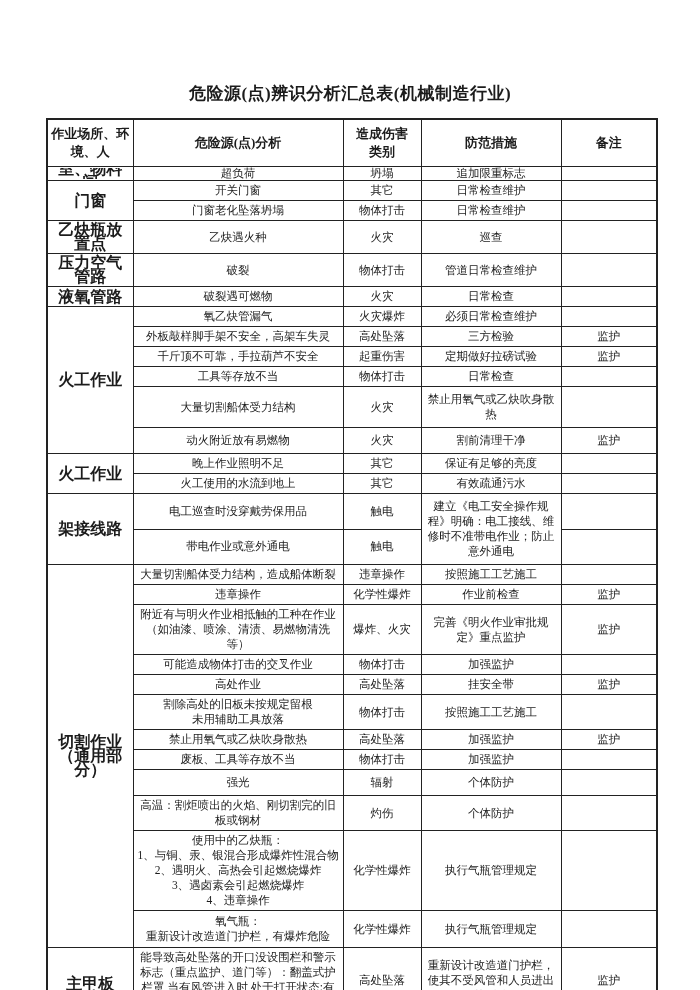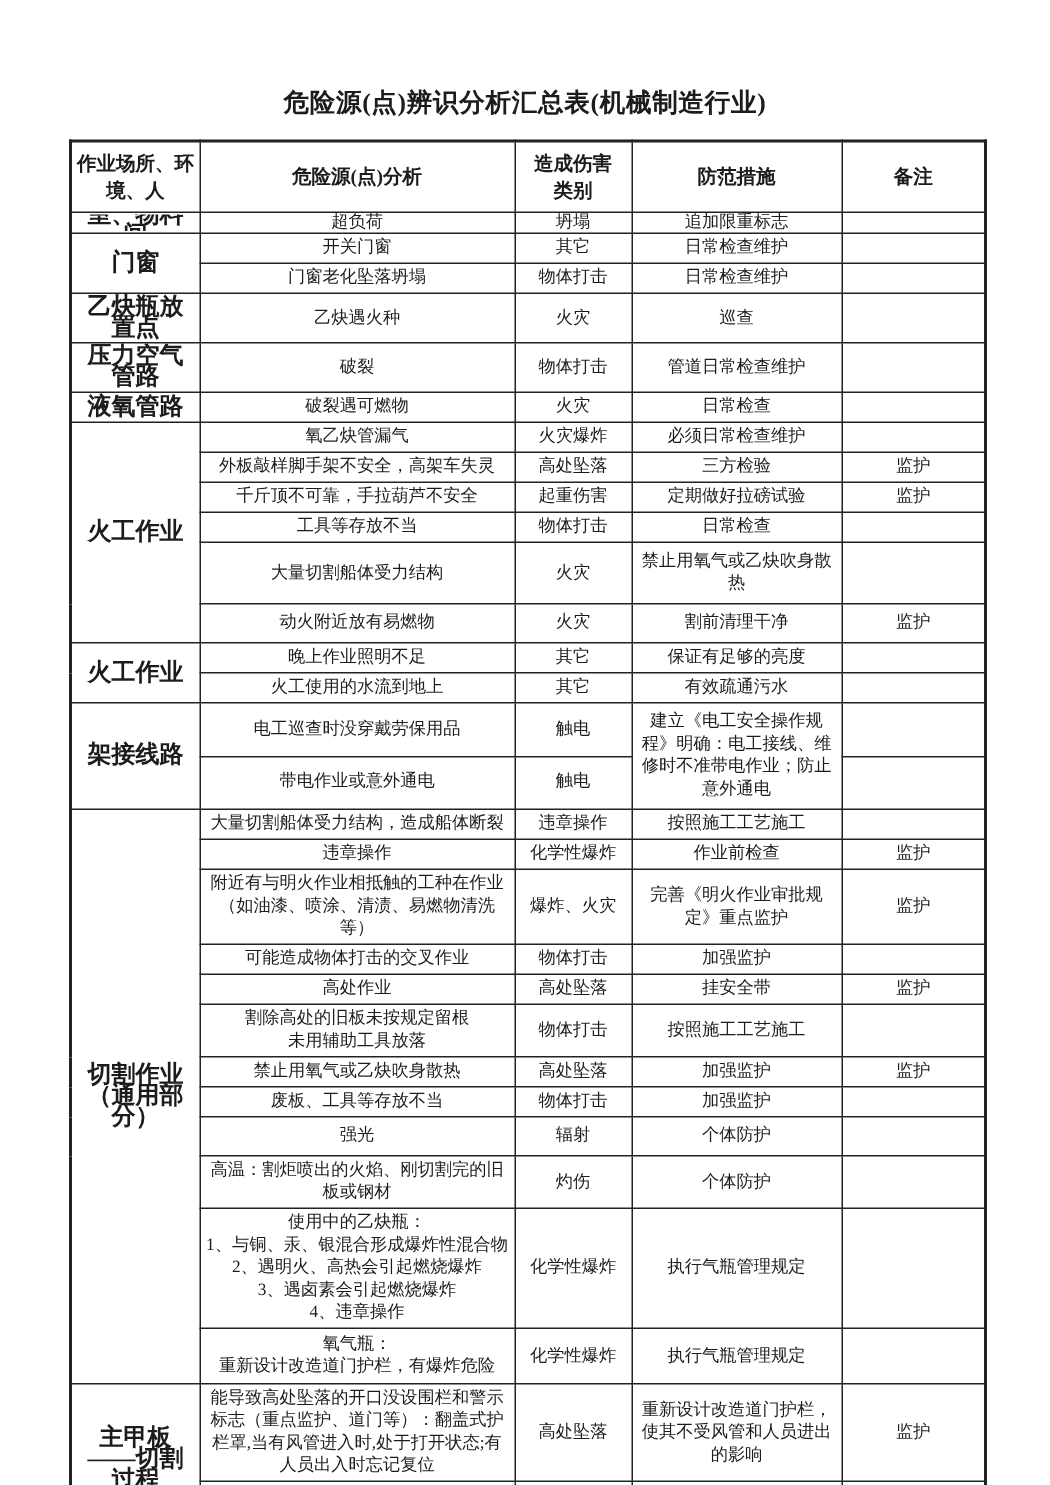--- a/index.html
+++ b/index.html
@@ -3,21 +3,21 @@
 <meta charset="utf-8">
 <style>
   html,body{margin:0;padding:0;}
   body{
     width:700px;height:990px;background:#ffffff;color:#1c1c1c;
     font-family:"Liberation Serif","DejaVu Serif",serif;
     -webkit-font-smoothing:antialiased;
   }
   .page{position:relative;width:700px;height:990px;overflow:hidden;background:#fff;}
   .doc-title{
-    margin:0;padding-top:57px;text-align:center;
+    margin:0;padding-top:82px;text-align:center;
     font-size:17px;font-weight:bold;letter-spacing:.5px;
   }
   table.hazard-table{
     border-collapse:collapse;table-layout:fixed;
     width:610px;margin:13px 0 0 46px;
     border:2px solid #222;border-bottom:none;
   }
   .hazard-table th,.hazard-table td{
     border:1px solid #222;overflow:hidden;
   }

